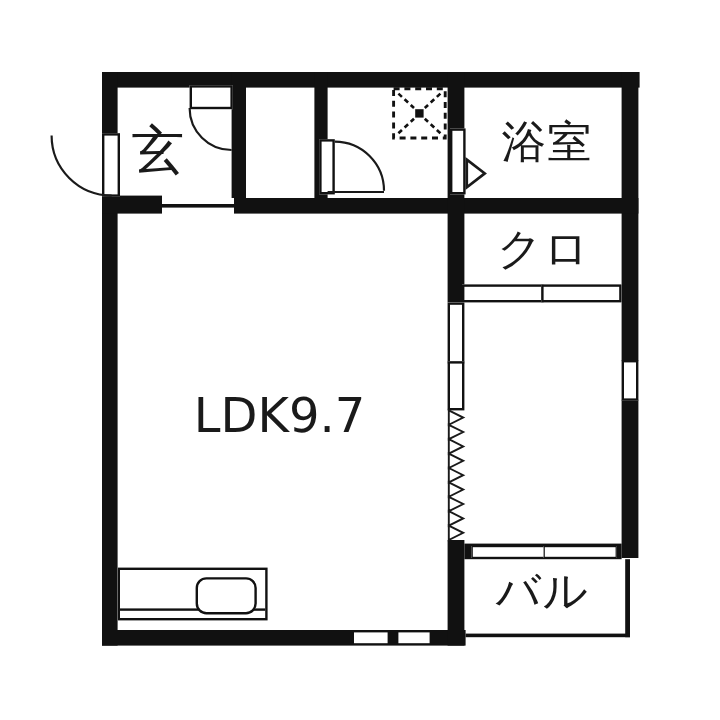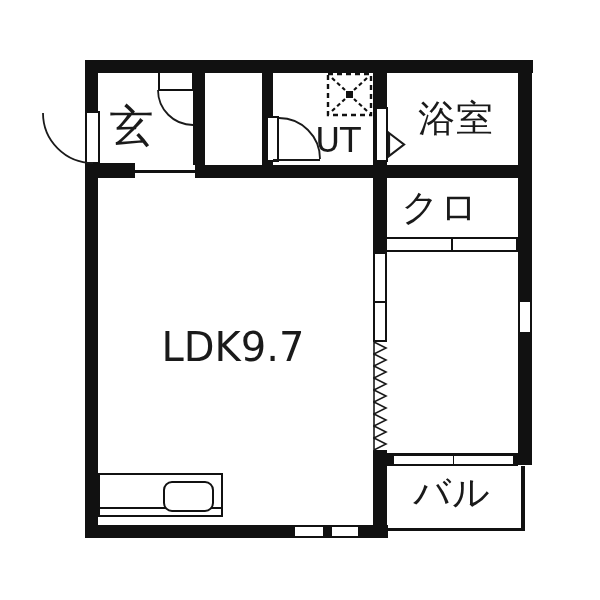--- a/index.html
+++ b/index.html
@@ -95,24 +95,23 @@
       <polygon points="374,402 386,408 374,414"></polygon>
       <polygon points="374,414 386,420 374,426"></polygon>
       <polygon points="374,426 386,432 374,438"></polygon>
       <polygon points="374,438 386,444 374,450"></polygon>
     </g>
   </svg>
 
   <div class="room-label" style="left:107px;top:98px;width:50px;height:56px;font-size:44px">玄</div>
 
 
-  <div class="room-label" style="left:312px;top:120px;width:52px;height:42px;font-size:34px;letter-spacing:0">UT</div>
 
   <div class="room-label" style="left:415px;top:98px;width:82px;height:42px;font-size:37px">浴室</div>
 
-  <div class="room-label" style="left:400px;top:187px;width:80px;height:42px;font-size:37px">クロ</div>
+  <div class="room-label" style="left:413px;top:187px;width:80px;height:42px;font-size:37px">クロ</div>
 
   <div class="room-label" style="left:158px;top:324px;width:150px;height:46px;font-size:40px;letter-spacing:0">LDK9.7</div>
 
 
   <div class="room-label" style="left:412px;top:472px;width:80px;height:42px;font-size:37px">バル</div>
 
 </div>
 
 </body></html>

